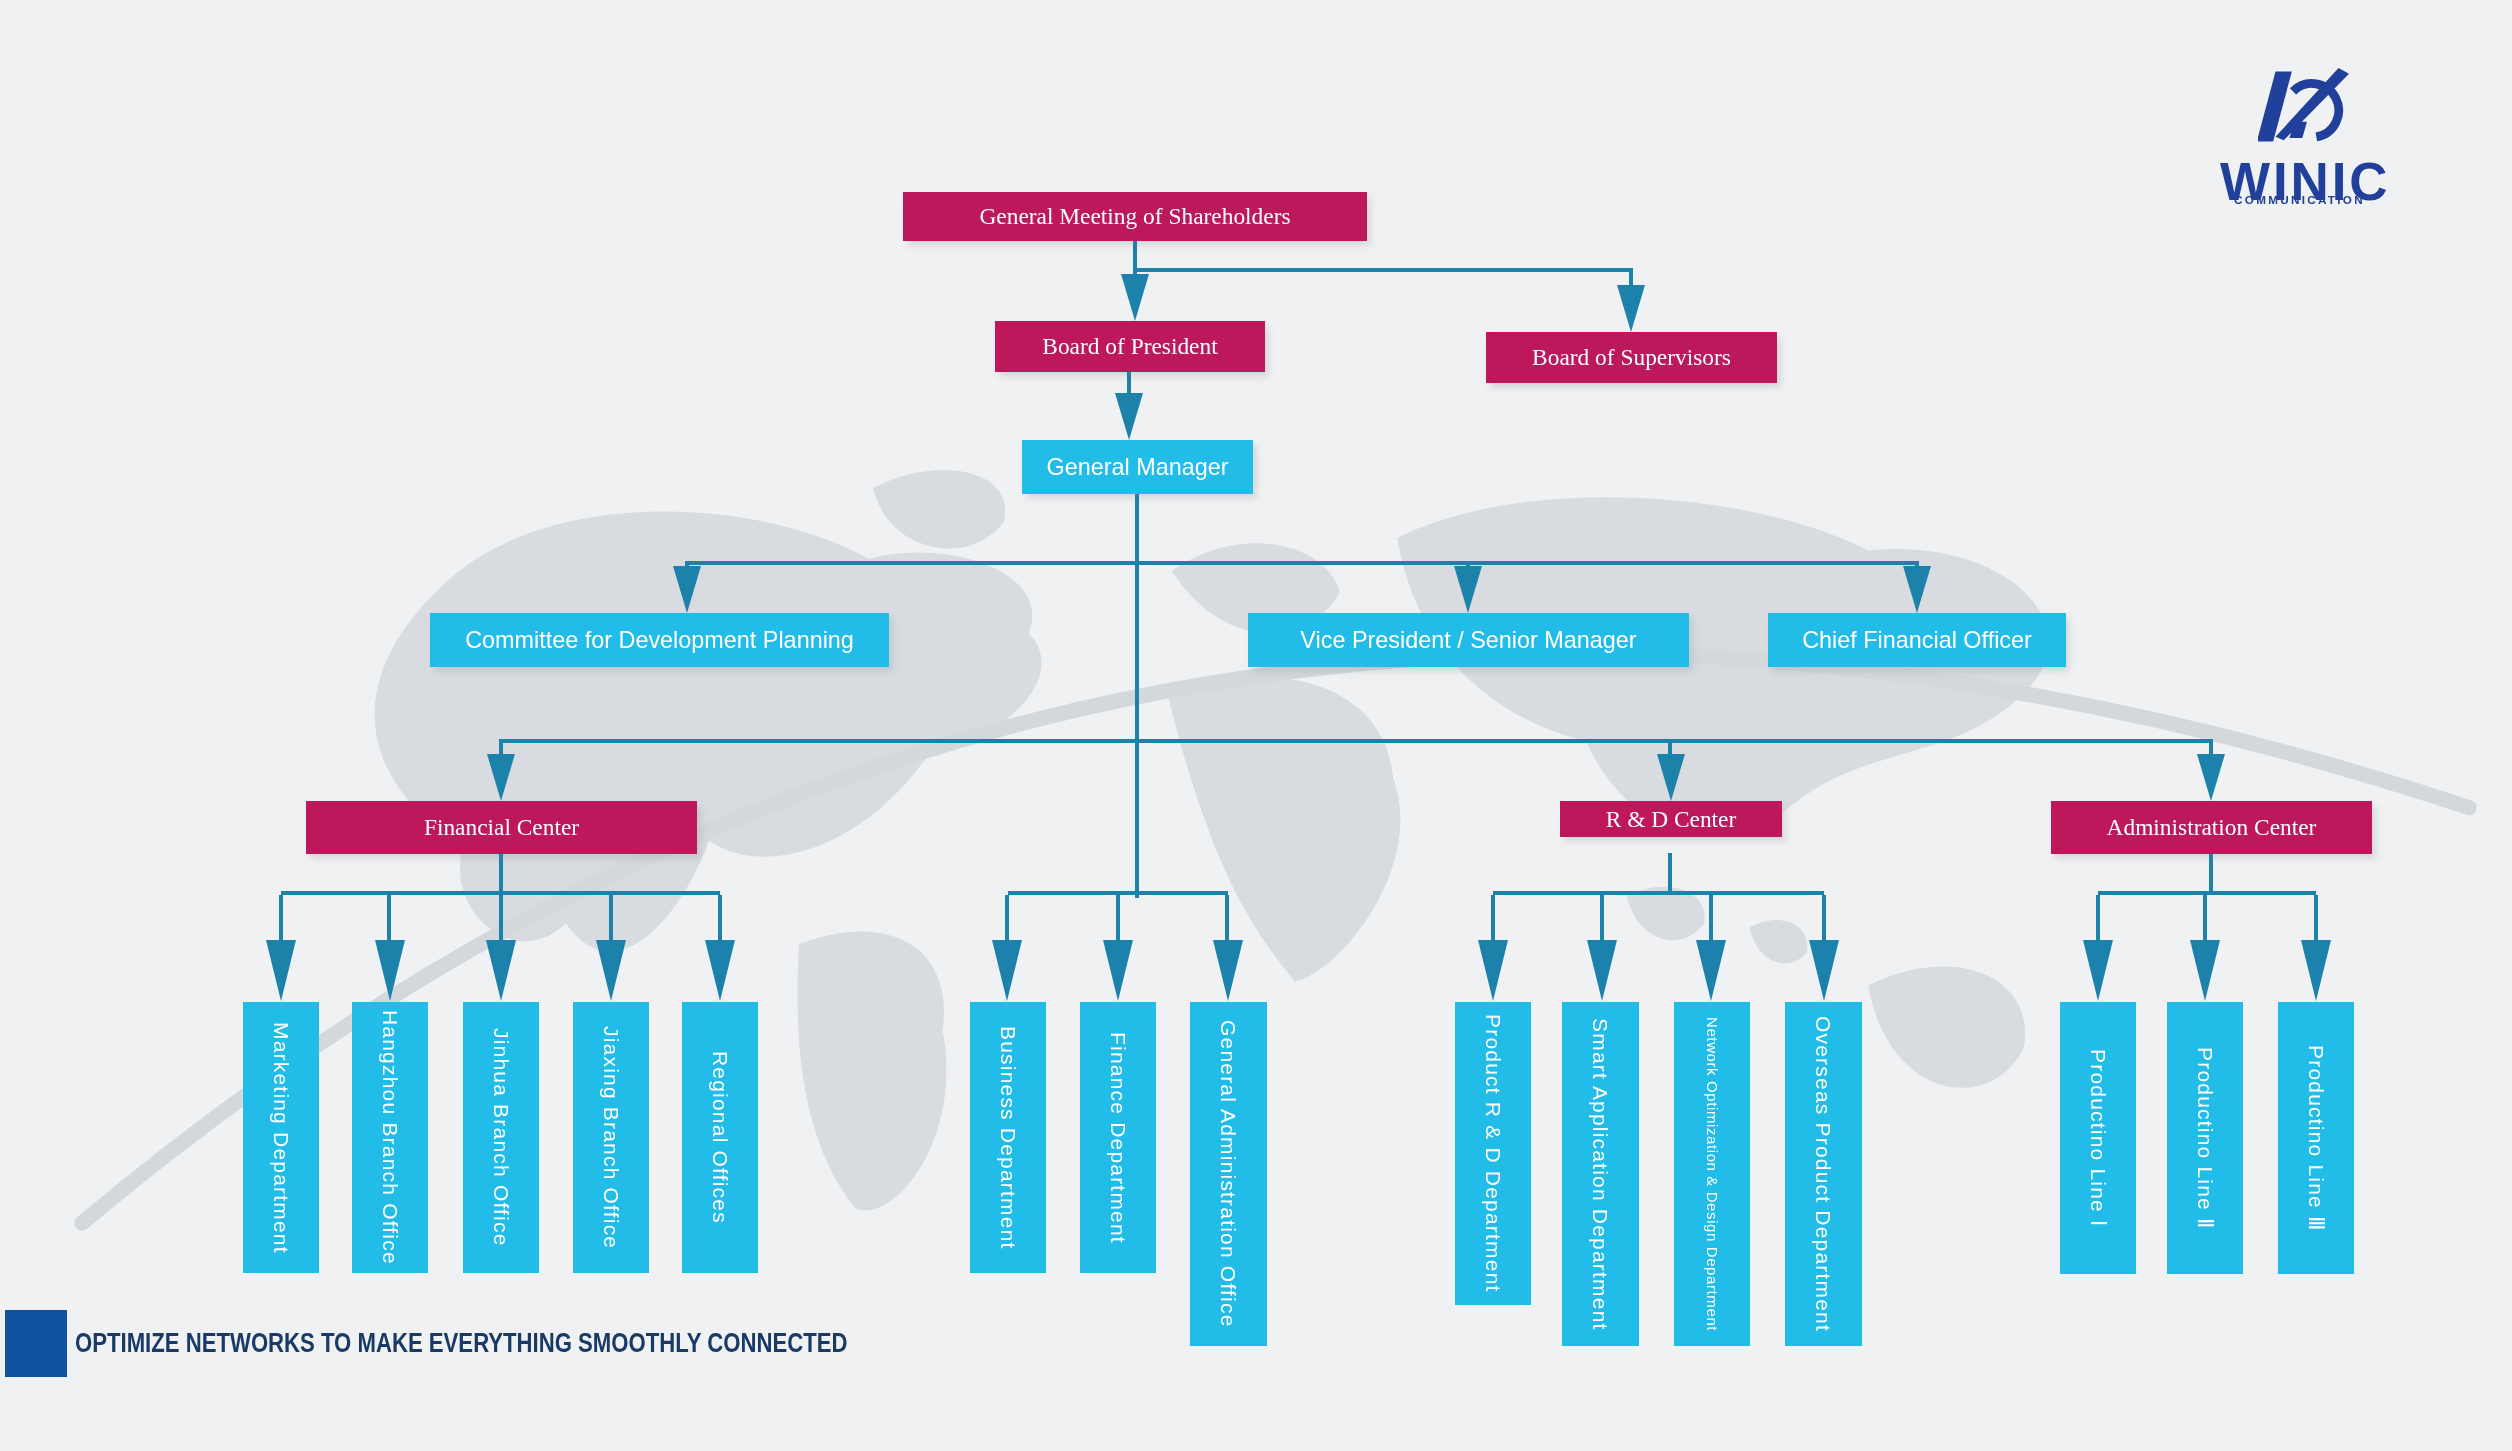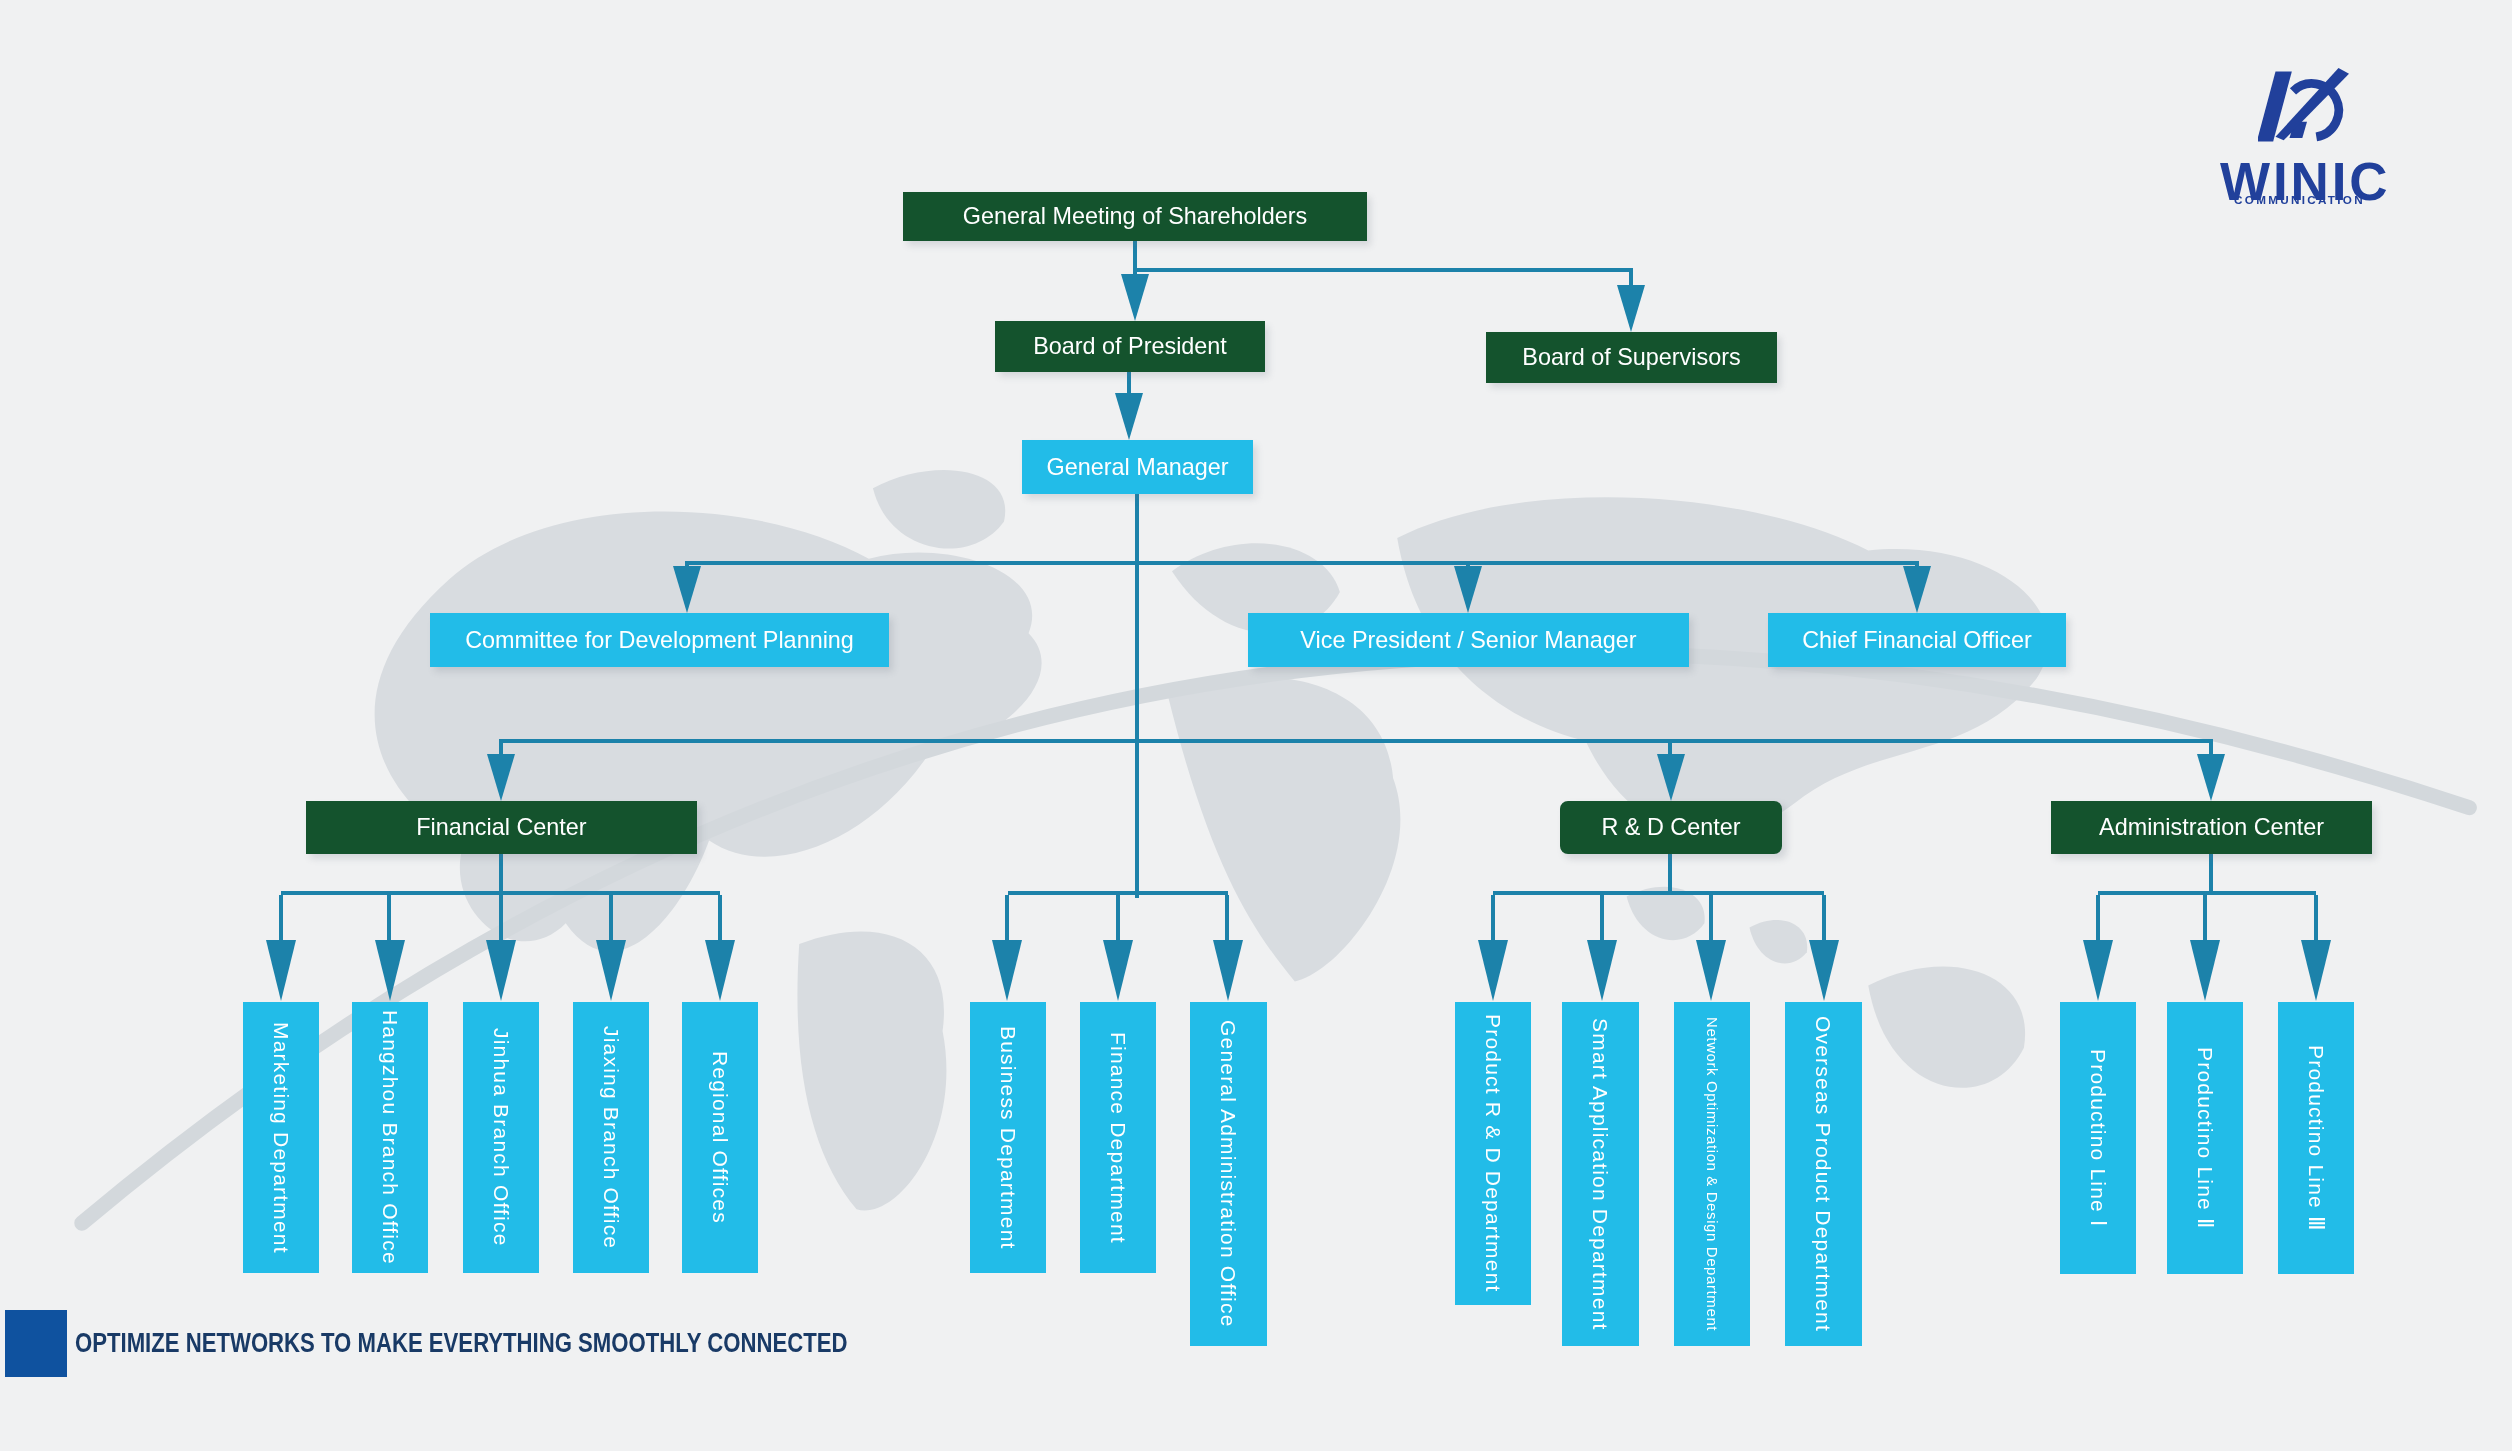--- a/index.html
+++ b/index.html
@@ -7,21 +7,21 @@
   .stage{position:relative;width:2512px;height:1452px;background:#f0f1f2;overflow:hidden;}
   .stage *{position:absolute;box-sizing:border-box;}
 
   
   .map-svg{left:193px;top:451px;width:2048px;height:808px;}
   .swoosh-svg{left:0;top:0;width:2512px;height:1452px;}
 
   
   .node{display:flex;align-items:center;justify-content:center;color:#ffffff;
         text-align:center;line-height:1.12;}
-  .dark{background:#14532d;box-shadow:4.1px 4.7px 7px rgba(100,110,125,.20);}
+  .dark{background:#be185d;box-shadow:4.1px 4.7px 7px rgba(100,110,125,.20);font-family:Liberation Serif, serif;}
   .light{background:#22bce8;box-shadow:4.1px 4.7px 7px rgba(100,110,125,.20);}
   .lvl{font-size:23.4px;}
   .col{background:#22bce8;color:#fff;display:flex;align-items:center;justify-content:center;
        writing-mode:vertical-rl;text-orientation:sideways;font-size:21px;letter-spacing:1.2px;
        line-height:1;box-shadow:none;}
   .col.small{font-size:15px;letter-spacing:0.6px;}
 
   
   .vline{width:4.1px;background:#1c82aa;}
   .hline{height:4.1px;background:#1c82aa;}
@@ -160,21 +160,21 @@
     </div>
 
   <div class="node light lvl" style="left:1248px;top:613px;width:441px;height:54px;">
       <span>Vice President / Senior Manager</span>
     </div>
 
   <div class="node dark lvl" style="left:306px;top:801px;width:391px;height:53px;">
       <span>Financial Center</span>
     </div>
 
-  <div class="node dark lvl" style="left:1560px;top:801px;width:222px;height:53px;border-radius:8px;">
+  <div class="node dark lvl" style="left:1560px;top:801px;width:222px;height:36px;">
       <span>R &amp; D Center</span>
     </div>
 
   <div class="node dark lvl" style="left:2051px;top:801px;width:321px;height:53px;">
       <span>Administration Center</span>
     </div>
 
   <div class="col" style="left:243px;top:1002px;width:76px;height:271px;">
       <span>Marketing Department</span>
     </div>

